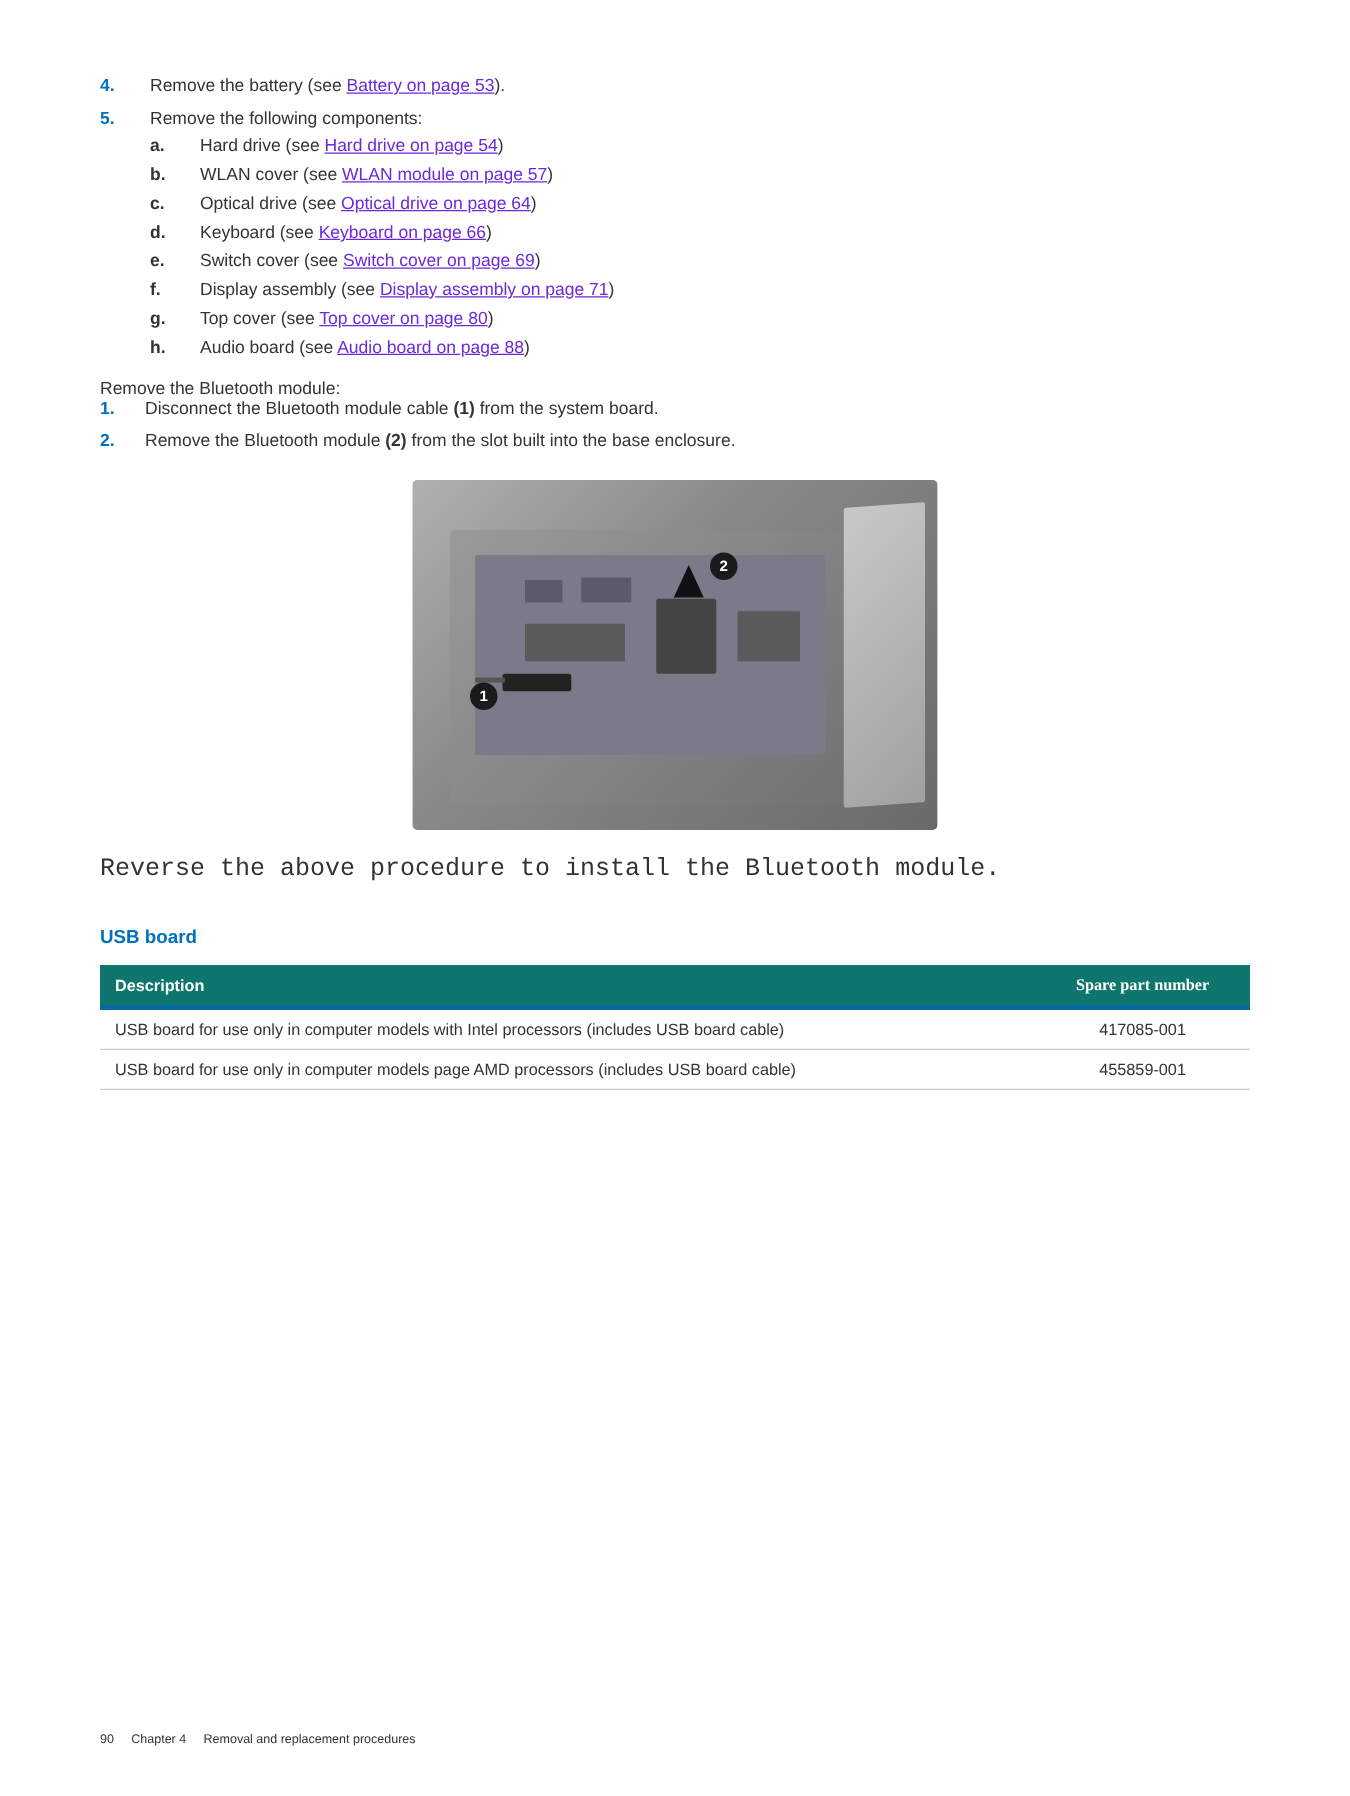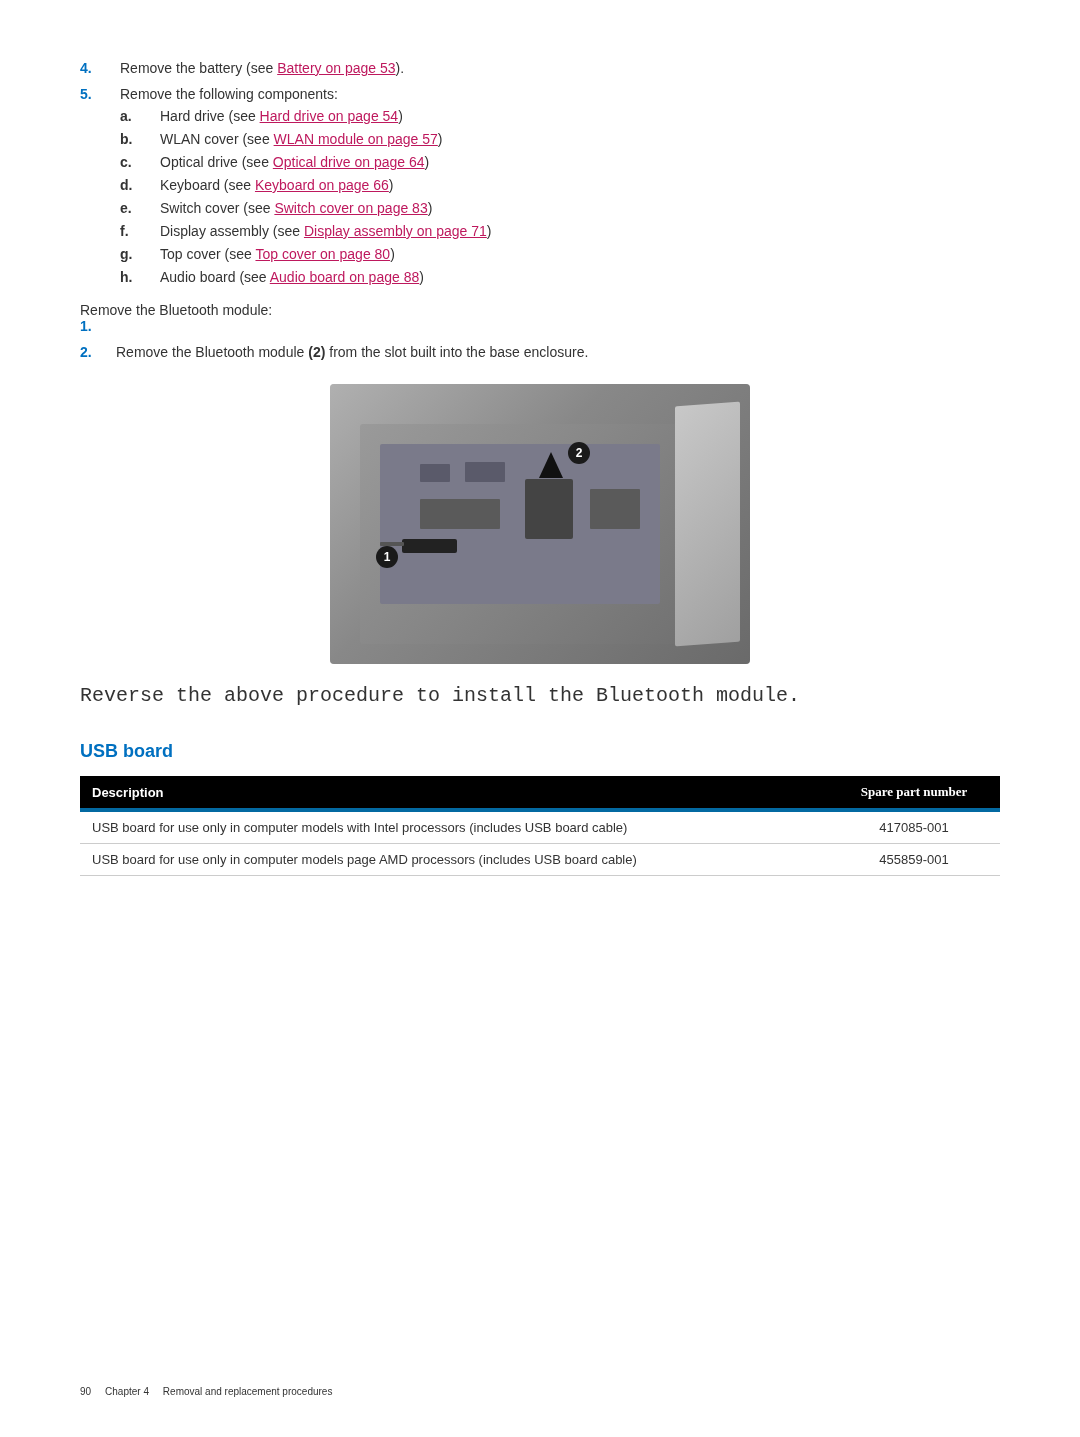--- a/index.html
+++ b/index.html
@@ -34,21 +34,21 @@
       display: flex;
       margin-bottom: 7px;
       align-items: flex-start;
     }
     .sub-label {
       font-weight: bold;
       min-width: 40px;
       font-size: 14px;
     }
     a {
-      color: #be185d;
+      color: #6d28d9;
       text-decoration: underline;
     }
     .procedure-intro {
       font-size: 14px;
     }
     .numbered-step {
       display: flex;
       margin-bottom: 10px;
       align-items: flex-start;
     }
@@ -101,31 +101,31 @@
       top: 48px;
     }
     .reverse-note {
       font-size: 20px;
       margin-bottom: 34px;
       font-family: Liberation Mono, monospace;
     }
     
     .section-title {
       color: #0070c0;
-      font-size: 18px;
+      font-size: 15px;
       font-weight: bold;
       margin-bottom: 14px;
     }
     .parts-table {
       width: 100%;
       border-collapse: collapse;
       margin-bottom: 20px;
     }
     .parts-table thead tr {
-      background: #000000;
+      background: #0f766e;
       color: #ffffff;
     }
     .parts-table thead th {
       padding: 8px 12px;
       font-size: 13px;
       font-weight: bold;
       text-align: left;
     }
     .parts-table thead th:last-child {
       text-align: center;
@@ -182,21 +182,21 @@
       <li class="sub-item">
         <span class="sub-label">c.</span>
         <span>Optical drive (see <a href="#">Optical drive on page 64</a>)</span>
       </li>
       <li class="sub-item">
         <span class="sub-label">d.</span>
         <span>Keyboard (see <a href="#">Keyboard on page 66</a>)</span>
       </li>
       <li class="sub-item">
         <span class="sub-label">e.</span>
-        <span>Switch cover (see <a href="#">Switch cover on page 83</a>)</span>
+        <span>Switch cover (see <a href="#">Switch cover on page 69</a>)</span>
       </li>
       <li class="sub-item">
         <span class="sub-label">f.</span>
         <span>Display assembly (see <a href="#">Display assembly on page 71</a>)</span>
       </li>
       <li class="sub-item">
         <span class="sub-label">g.</span>
         <span>Top cover (see <a href="#">Top cover on page 80</a>)</span>
       </li>
       <li class="sub-item">
@@ -204,20 +204,23 @@
         <span>Audio board (see <a href="#">Audio board on page 88</a>)</span>
       </li>
     </ul>
   </div>
 </div>
 
 <p class="procedure-intro">Remove the Bluetooth module:</p>
 
 <div class="numbered-step">
   <span class="n-num">1.</span>
+  <span>
+    <span>Disconnect the Bluetooth module cable </span><span class="bold-inline">(1)</span><span> from the system board.</span>
+  </span>
 </div>
 
 <div class="numbered-step">
   <span class="n-num">2.</span>
   <span>
     <span>Remove the Bluetooth module </span><span class="bold-inline">(2)</span><span> from the slot built into the base enclosure.</span>
   </span>
 </div>
 
 <div class="diagram-container">

